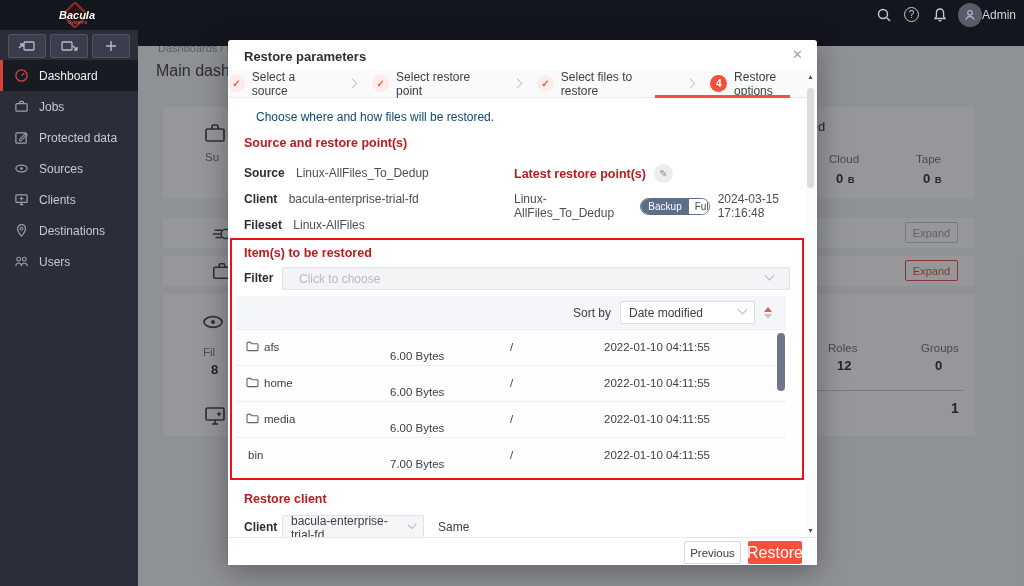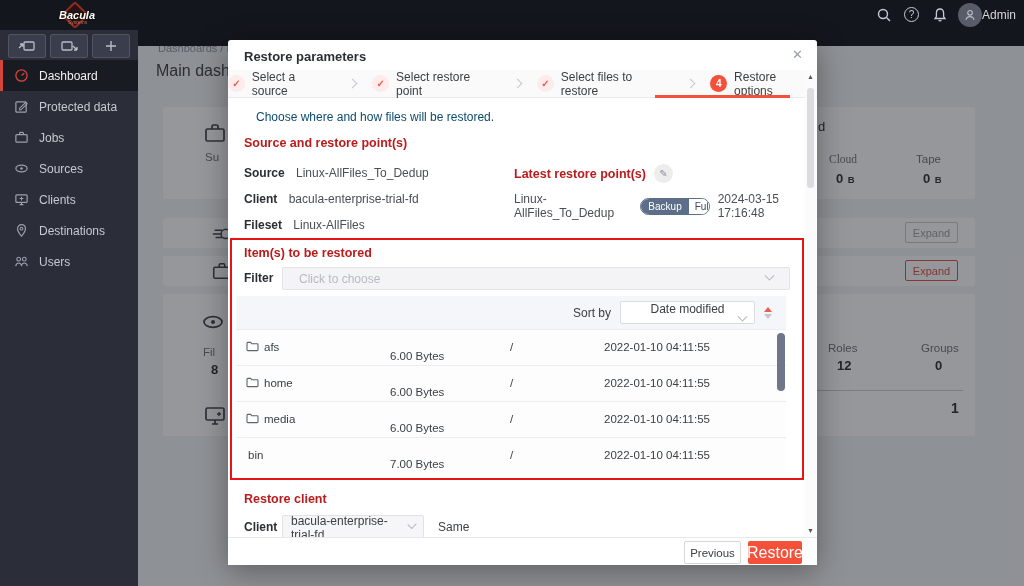--- a/index.html
+++ b/index.html
@@ -68,21 +68,21 @@
 
   .annotation { position:absolute; left:2px; top:198px; width:574px; height:242px; border:2px solid #e81414; z-index:60; pointer-events:none; }
 
   .items-h { position:absolute; left:16px; top:206px; }
   .filter-lbl { position:absolute; left:16px; top:231px; font-weight:bold; color:#2b2e33; }
   .filter-sel { position:absolute; left:54px; top:227px; width:508px; height:23px; background:#f4f4f6; border:1px solid #e4e4e8; border-radius:2px; display:flex; align-items:center; padding:0 16px; color:#b6bac0; cursor:pointer; }
   .chev-d { width:7px; height:7px; border-right:1.5px solid #b0b4bc; border-bottom:1.5px solid #b0b4bc; transform:rotate(45deg) translate(-2px,-2px); margin-left:auto; }
 
   .listwrap { position:absolute; left:8px; top:256px; width:550px; }
   .sort-head { position:relative; height:33px; background:#f5f6f9; display:flex; align-items:center; justify-content:flex-end; padding-right:14px; gap:9px; }
-  .sort-sel { width:135px; height:23px; background:#fff; border:1px solid #d9dce1; border-radius:2px; display:flex; align-items:center; padding:0 8px; color:#3c4043; cursor:pointer;flex-direction:column; }
+  .sort-sel { width:135px; height:23px; background:#fff; border:1px solid #d9dce1; border-radius:2px; display:flex; align-items:center; padding:0 8px; color:#3c4043; cursor:pointer; }
   .sort-toggle { display:flex; flex-direction:column; gap:2px; cursor:pointer; }
   .tri-up { width:0; height:0; border-left:4px solid transparent; border-right:4px solid transparent; border-bottom:5px solid #ef5b49; }
   .tri-dn { width:0; height:0; border-left:4px solid transparent; border-right:4px solid transparent; border-top:5px solid #c3c7cd; }
   .rows { position:relative; background:#fdfdfe; }
   .frow { position:relative; height:36px; border-top:1px solid #ededf1; font-size:11.5px; color:#3c4043; cursor:pointer; }
   .frow .c-name { position:absolute; left:28px; top:11px; }
   .frow .c-name.noicon { left:12px; }
   .frow .c-ico { position:absolute; left:10px; top:11px; width:13px; height:13px; color:#5f646c; }
   .frow .c-size { position:absolute; left:154px; top:11px;margin-top:9px; }
   .frow .c-path { position:absolute; left:274px; top:11px; }
@@ -163,34 +163,34 @@
             <svg viewBox="0 0 16 16" width="15" height="15">
               <circle cx="8" cy="8" r="6" fill="none" stroke="currentColor" stroke-width="1.4"></circle>
               <path d="M8 8 L11 5.5" stroke="currentColor" stroke-width="1.4"></path>
             </svg>
           </span>
         <span>Dashboard</span>
       </div>
       <div class="nav-item">
         <span class="nico">
             <svg viewBox="0 0 16 16" width="15" height="15">
+              <rect x="2" y="5" width="12" height="8" rx="1" fill="none" stroke="currentColor" stroke-width="1.3"></rect>
+              <path d="M6 5 L6 3.5 A1 1 0 0 1 7 2.5 L9 2.5 A1 1 0 0 1 10 3.5 L10 5" fill="none" stroke="currentColor" stroke-width="1.3"></path>
+            </svg>
+          </span>
+        <span>Jobs</span>
+      </div>
+      <div class="nav-item">
+        <span class="nico">
+            <svg viewBox="0 0 16 16" width="15" height="15">
               <rect x="2" y="3" width="11" height="11" rx="1" fill="none" stroke="currentColor" stroke-width="1.3"></rect>
               <path d="M6 10 L12.5 3.5 L14 5 L7.5 11.5 L6 11.7 Z" fill="none" stroke="currentColor" stroke-width="1.1"></path>
             </svg>
           </span>
         <span>Protected data</span>
-      </div>
-      <div class="nav-item">
-        <span class="nico">
-            <svg viewBox="0 0 16 16" width="15" height="15">
-              <rect x="2" y="5" width="12" height="8" rx="1" fill="none" stroke="currentColor" stroke-width="1.3"></rect>
-              <path d="M6 5 L6 3.5 A1 1 0 0 1 7 2.5 L9 2.5 A1 1 0 0 1 10 3.5 L10 5" fill="none" stroke="currentColor" stroke-width="1.3"></path>
-            </svg>
-          </span>
-        <span>Jobs</span>
       </div>
       <div class="nav-item">
         <span class="nico">
             <svg viewBox="0 0 16 16" width="15" height="15">
               <ellipse cx="8" cy="8" rx="6" ry="3.6" fill="none" stroke="currentColor" stroke-width="1.3"></ellipse>
               <circle cx="8" cy="8" r="1.4" fill="currentColor"></circle>
             </svg>
           </span>
         <span>Sources</span>
       </div>
@@ -232,21 +232,21 @@
 
     <div class="card" style="left:25px; top:77px; width:812px; height:92px;">
       <span class="bgico" style="position:absolute; left:40px; top:14px;">
           <svg viewBox="0 0 24 24" width="24" height="24">
             <rect x="3" y="8" width="18" height="12" rx="1.5" fill="none" stroke="currentColor" stroke-width="1.7"></rect>
             <path d="M9 8 L9 5.5 A1.5 1.5 0 0 1 10.5 4 L13.5 4 A1.5 1.5 0 0 1 15 5.5 L15 8" fill="none" stroke="currentColor" stroke-width="1.7"></path>
           </svg>
         </span>
       <span class="bg-label" style="position:absolute; left:42px; top:44px;">Su</span>
       <span style="position:absolute; left:655px; top:12px; font-size:13px; color:#2d2f33;">d</span>
-      <span class="bg-label" style="position:absolute; left:666px; top:46px;font-family:Liberation Serif, serif;">Cloud</span>
+      <span class="bg-label" style="position:absolute; left:666px; top:46px;">Cloud</span>
       <span style="position:absolute; left:673px; top:62px;"><span class="bg-val">0</span> <span class="bg-unit">B</span></span>
       <span class="bg-label" style="position:absolute; left:753px; top:46px;">Tape</span>
       <span style="position:absolute; left:760px; top:62px;"><span class="bg-val">0</span> <span class="bg-unit">B</span></span>
     </div>
 
     <div class="card" style="left:25px; top:188px; width:812px; height:30px;">
       <span class="bgico" style="position:absolute; left:48px; top:4px;">
           <svg viewBox="0 0 24 24" width="22" height="22">
             <path d="M4 9 L12 9 M2 13 L12 13 M5 17 L12 17" stroke="currentColor" stroke-width="1.6"></path>
             <circle cx="16" cy="13" r="5" fill="none" stroke="currentColor" stroke-width="1.6"></circle>

